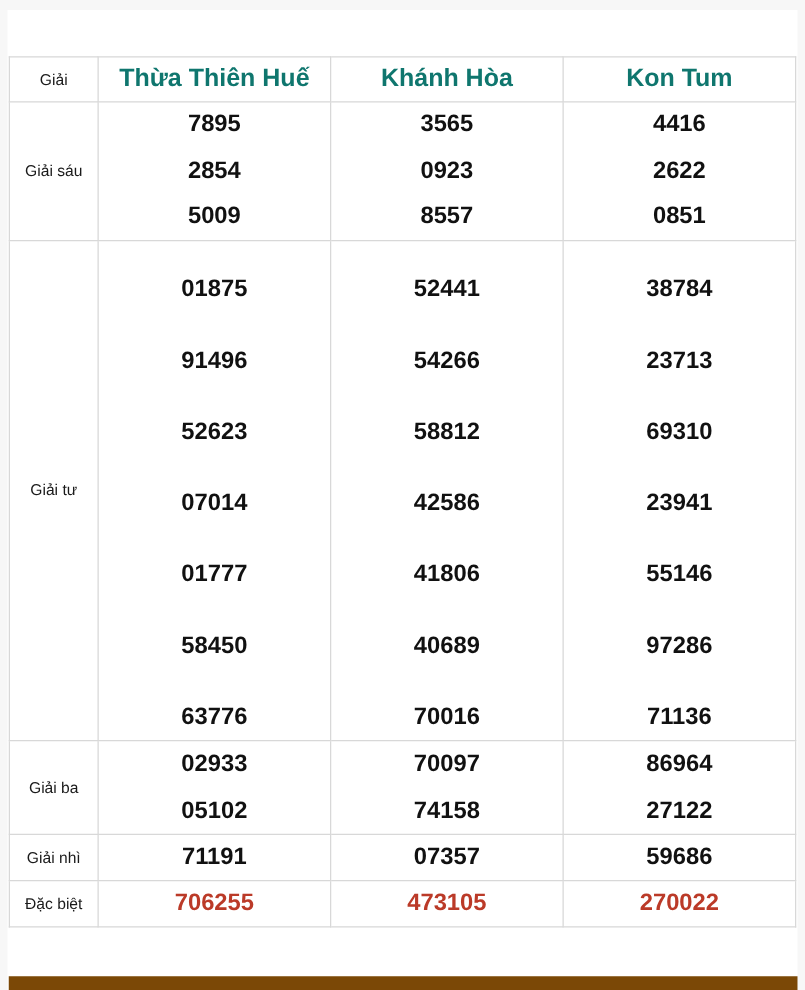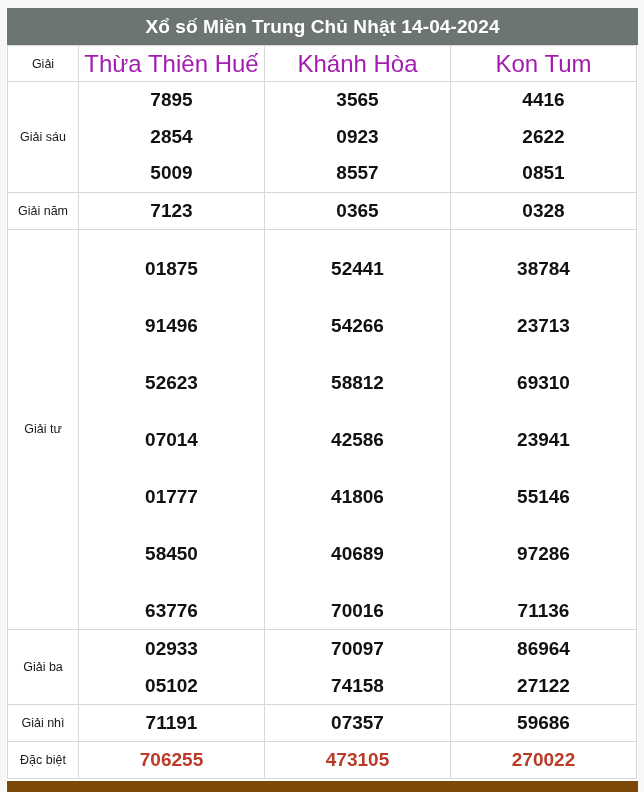--- a/index.html
+++ b/index.html
@@ -86,23 +86,23 @@
   .head-row th {
     height: 35px;
     background: #ffffff;
   }
   .label-head {
     font-size: 12.5px;
     font-weight: normal;
     color: #1a1a1a;
   }
   .prov-head {
-    font-size: 24px;
-    font-weight: normal;
-    color: #a21caf;
+    font-size: 20px;
+    font-weight: bold;
+    color: #0f766e;
     white-space: nowrap;
   }
 
   
   .prize-label {
     font-size: 12.5px;
     font-weight: normal;
     color: #1a1a1a;
     white-space: nowrap;
   }
@@ -148,23 +148,20 @@
 </style>
 </head>
 <body>
 
 <div class="page">
 
   <div class="edge-top"></div>
   <div class="edge-left"></div>
   <div class="edge-right"></div>
 
-  <div class="title-bar">
-    <div class="title-text">Xổ số Miền Trung Chủ Nhật 14-04-2024</div>
-  </div>
 
   <table class="lotto-table">
     <colgroup>
       <col class="col-label">
       <col class="col-prov">
       <col class="col-prov">
       <col class="col-prov">
     </colgroup>
     <thead>
       <tr class="head-row">
@@ -192,38 +189,20 @@
             </div>
           </td>
           <td>
             <div class="num-stack">
               <span class="num">4416</span>
               <span class="num">2622</span>
               <span class="num">0851</span>
             </div>
           </td>
         </tr>
-        <tr class="r-single">
-          <td class="prize-label">Giải năm</td>
-          <td>
-            <div class="num-stack">
-              <span class="num">7123</span>
-            </div>
-          </td>
-          <td>
-            <div class="num-stack">
-              <span class="num">0365</span>
-            </div>
-          </td>
-          <td>
-            <div class="num-stack">
-              <span class="num">0328</span>
-            </div>
-          </td>
-        </tr>
         <tr class="r-g4">
           <td class="prize-label">Giải tư</td>
           <td>
             <div class="num-stack">
               <span class="num">01875</span>
               <span class="num">91496</span>
               <span class="num">52623</span>
               <span class="num">07014</span>
               <span class="num">01777</span>
               <span class="num">58450</span>

